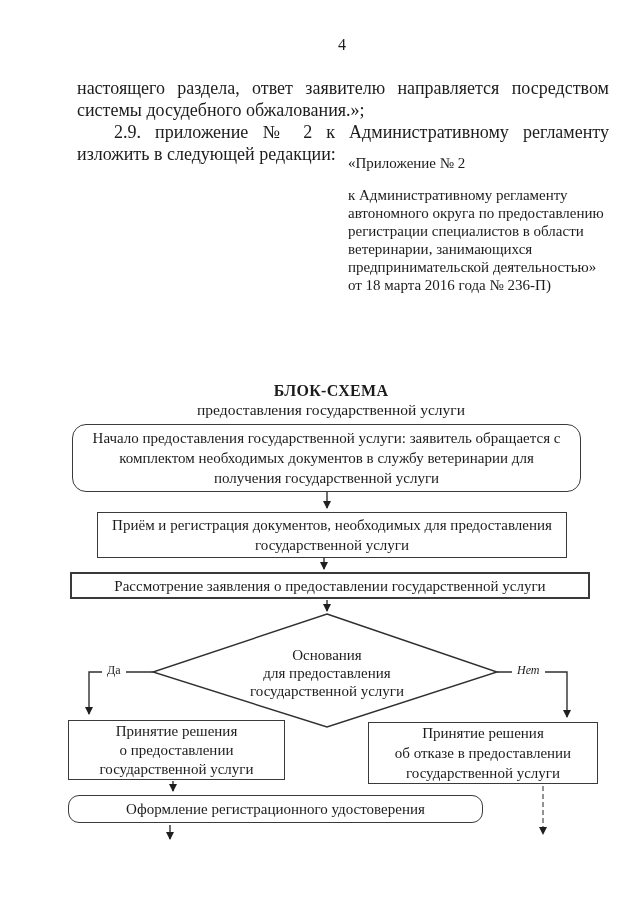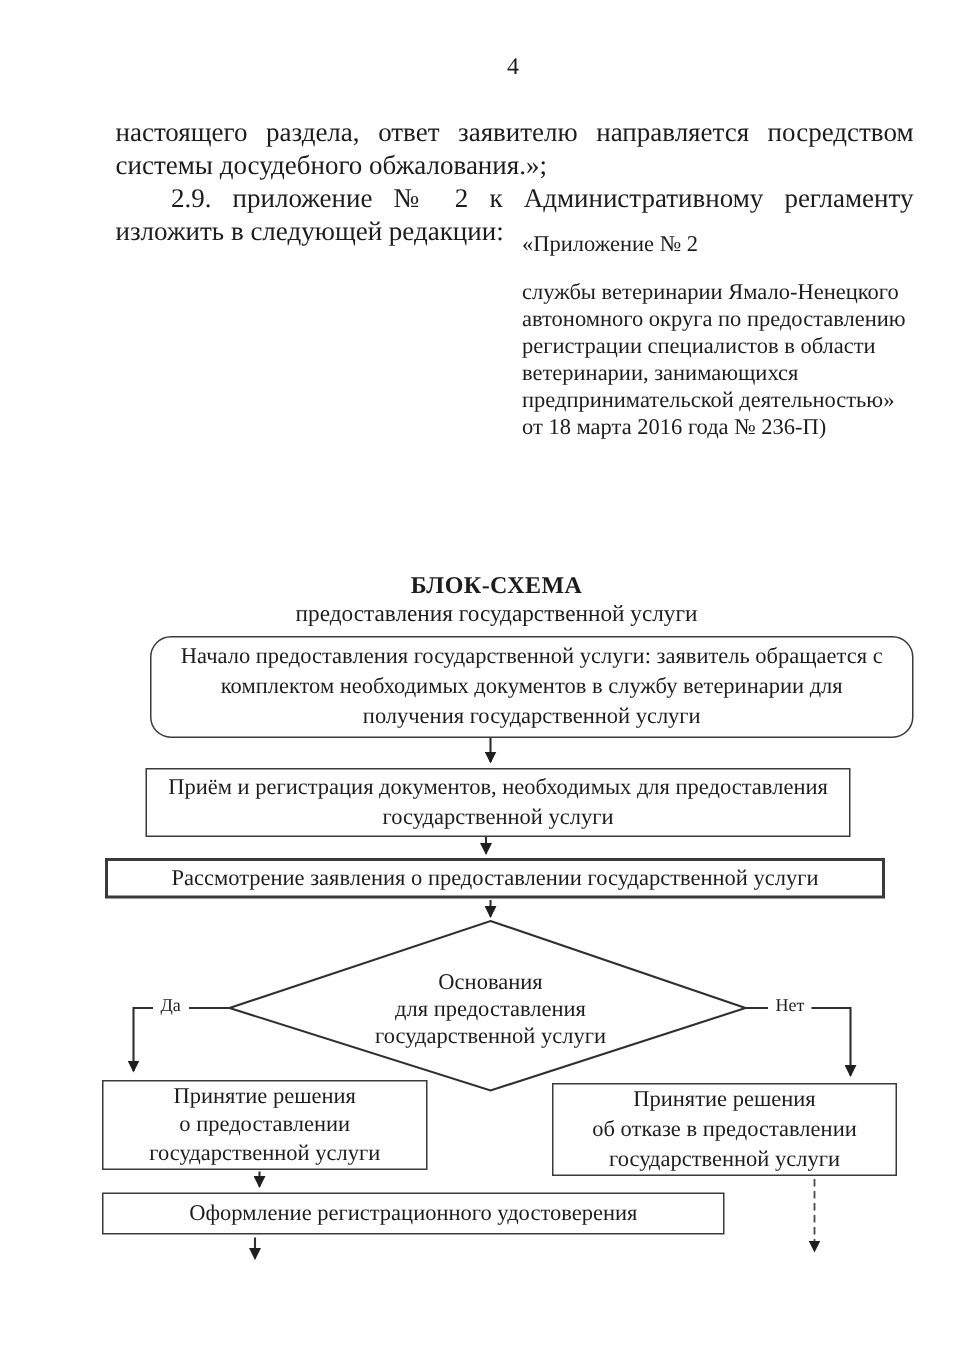--- a/index.html
+++ b/index.html
@@ -39,52 +39,52 @@
   }
   svg.connectors { position: absolute; top: 0; left: 0; z-index: 1; }
   .node {
     position: absolute; z-index: 2;
     border: 1.5px solid #3a3a3a; background: #ffffff;
     display: flex; align-items: center; justify-content: center;
     text-align: center; font-size: 15px; line-height: 20px;
     padding: 1px 12px;
   }
   .pre { white-space: pre-line; }
-  .node-start    { left: 100px;  top: 424px; width: 509px; height: 68px; border-radius: 14px; }
+  .node-start    { left: 72px;  top: 424px; width: 509px; height: 68px; border-radius: 14px; }
   .node-reception{ left: 97px;  top: 512px; width: 470px; height: 46px; }
   .node-review   { left: 70px;  top: 572px; width: 520px; height: 27px; border-width: 2px; line-height: 18px; }
   .node-approve  { left: 68px;  top: 720px; width: 217px; height: 60px; line-height: 19px; }
   .node-refuse   { left: 368px; top: 722px; width: 230px; height: 62px; }
-  .node-cert     { left: 68px;  top: 795px; width: 415px; height: 28px; line-height: 18px; }
+  .node-cert     { left: 68px;  top: 795px; width: 415px; height: 28px; line-height: 18px; border-radius: 11px; }
   .decision-text {
     position: absolute; z-index: 2; left: 217px; top: 646px; width: 220px;
     text-align: center; font-size: 15px; line-height: 18px;
   }
   .branch-label {
     position: absolute; z-index: 2; background: #ffffff;
     font-size: 12px; line-height: 17px; padding: 0 5px;
   }
   .label-yes { left: 102px; top: 662px; }
-  .label-no  { left: 512px; top: 662px; }
+  .label-no  { left: 512px; top: 662px; font-style: italic; }
 </style>
 </head>
 <body>
 
 <div class="page">
 
   <div class="pagenum">4</div>
 
   <div class="textblock">
     <p>настоящего раздела, ответ заявителю направляется  посредством системы досудебного обжалования.»;</p>
     <p class="indent">2.9. приложение № 2 к Административному регламенту изложить в следующей редакции:</p>
   </div>
 
   <div class="appendix">
     <div class="app-title">«Приложение № 2</div>
-    <div>службы ветеринарии Ямало-Ненецкого</div>
+    <div>к Административному регламенту</div>
     <div>автономного округа по предоставлению</div>
     <div>регистрации специалистов в области</div>
     <div>ветеринарии, занимающихся</div>
     <div>предпринимательской деятельностью»</div>
     <div>от 18 марта 2016 года № 236-П)</div>
   </div>
 
   <div class="schema-title">БЛОК-СХЕМА</div>
   <div class="schema-subtitle">предоставления государственной услуги</div>
 

